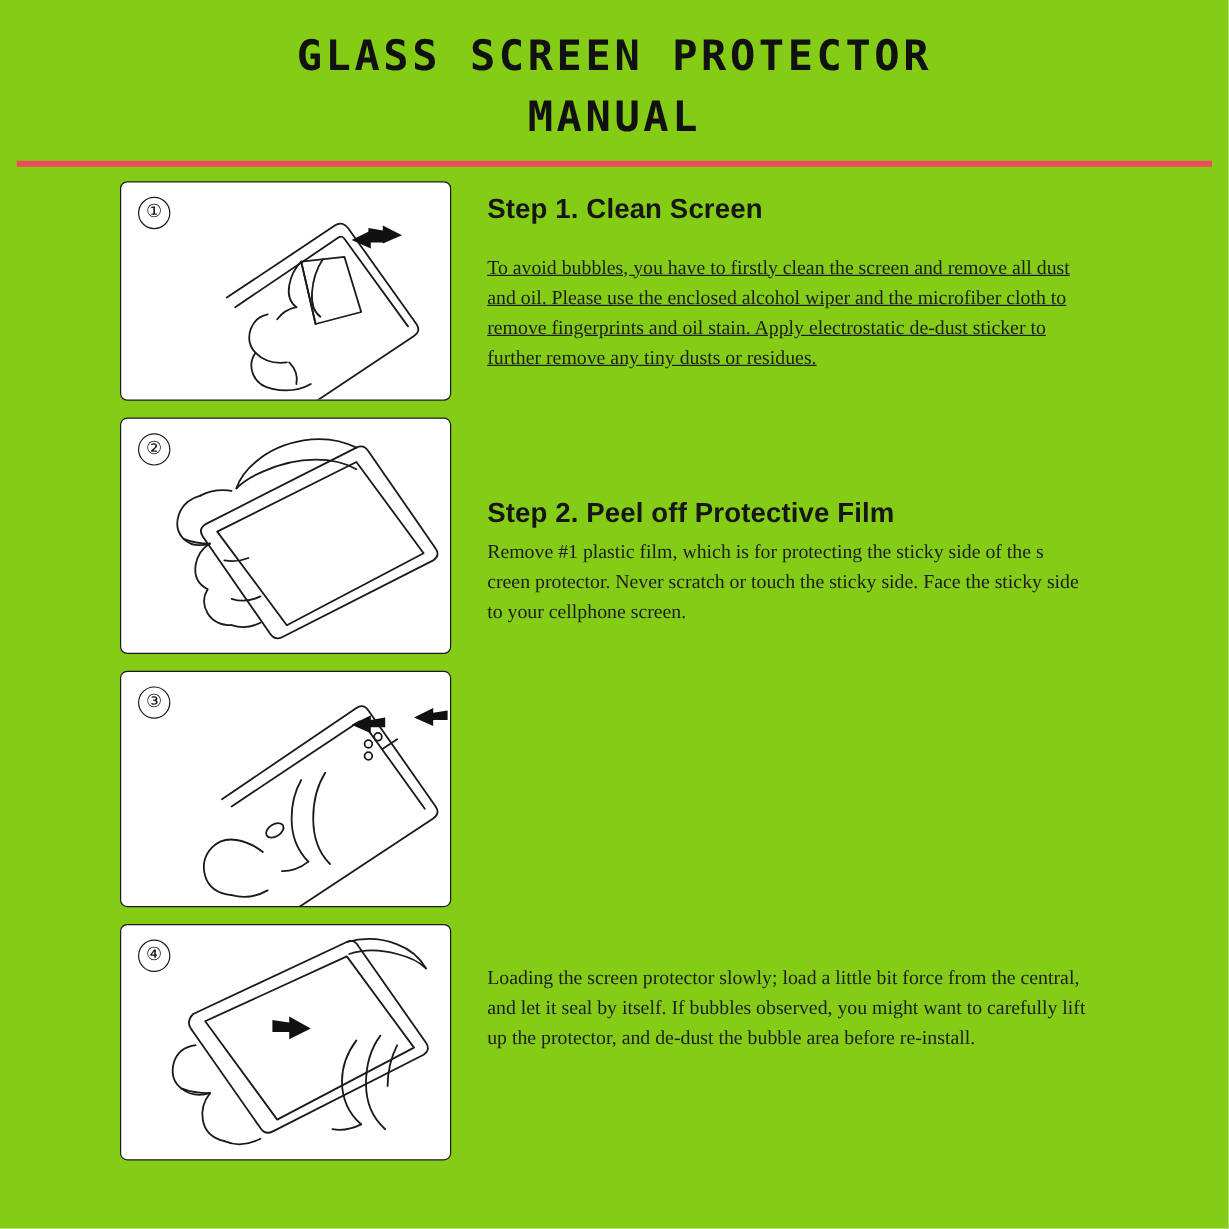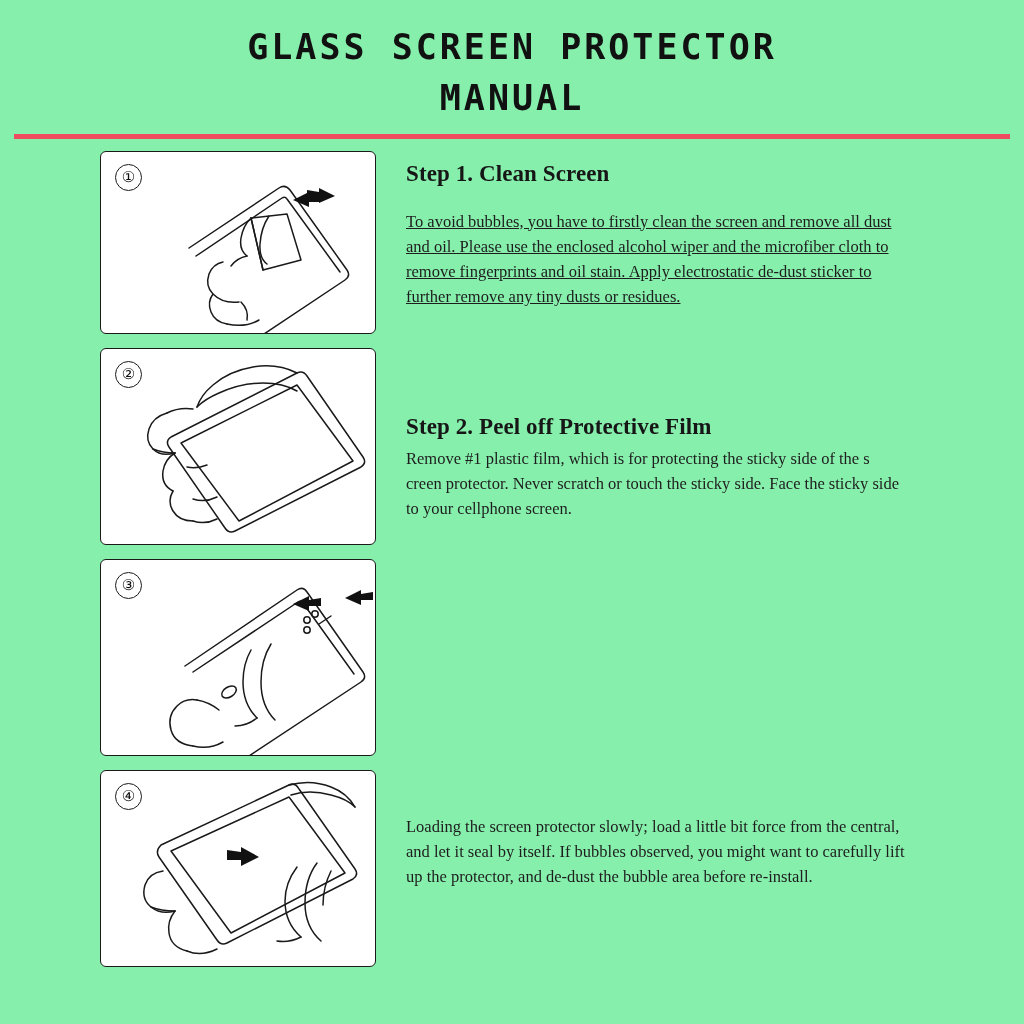--- a/index.html
+++ b/index.html
@@ -8,21 +8,21 @@
     padding: 0;
     width: 1024px;
     height: 1024px;
     background: #ffffff;
     font-family: "Liberation Sans", sans-serif;
   }
   .page {
     position: relative;
     width: 1024px;
     height: 1024px;
-    background: #86efac;
+    background: #84cc16;
     overflow: hidden;
   }
 
   
   .title-block {
     text-align: center;
     padding-top: 22px;
   }
   .title-line {
     font-family: "DejaVu Sans Mono", monospace;
@@ -82,21 +82,21 @@
     z-index: 5;
   }
   .fig svg { position: absolute; left: 0; top: 0; }
 
   .body {
     flex: 1 1 auto;
     padding-right: 26px;
     padding-top: 4px;
   }
   .step-title {
-    font-family: Liberation Serif, serif;
+    font-family: Liberation Sans, sans-serif;
     font-weight: bold;
     font-size: 23px;
     color: #161616;
     margin: 0 0 6px 0;
     letter-spacing: 0.1px;
   }
   .step-text {
     font-family: "Liberation Serif", serif;
     font-size: 16.5px;
     line-height: 1.52;
@@ -104,21 +104,21 @@
     margin: 0;
     max-width: 500px;
   }
   .s1 .step-title { margin-top: 6px; }
   .s1 .step-text { margin-top: 22px; text-decoration: underline; }
   .s2 .step-title { margin-top: 62px; }
   .s2 .step-text { }
   .s3 .step-title { margin-top: 72px; }
   .s3 .step-text { margin-top: 30px; }
   .s4 .step-title { margin-top: 58px; }
-  .s4 .step-text { margin-top: 40px; }
+  .s4 .step-text { margin-top: 28px; }
 </style>
 </head>
 <body>
 
 <div class="page">
 
   <div class="title-block">
     <div class="title-line">GLASS SCREEN PROTECTOR</div>
     <div class="title-line">MANUAL</div>
   </div>

